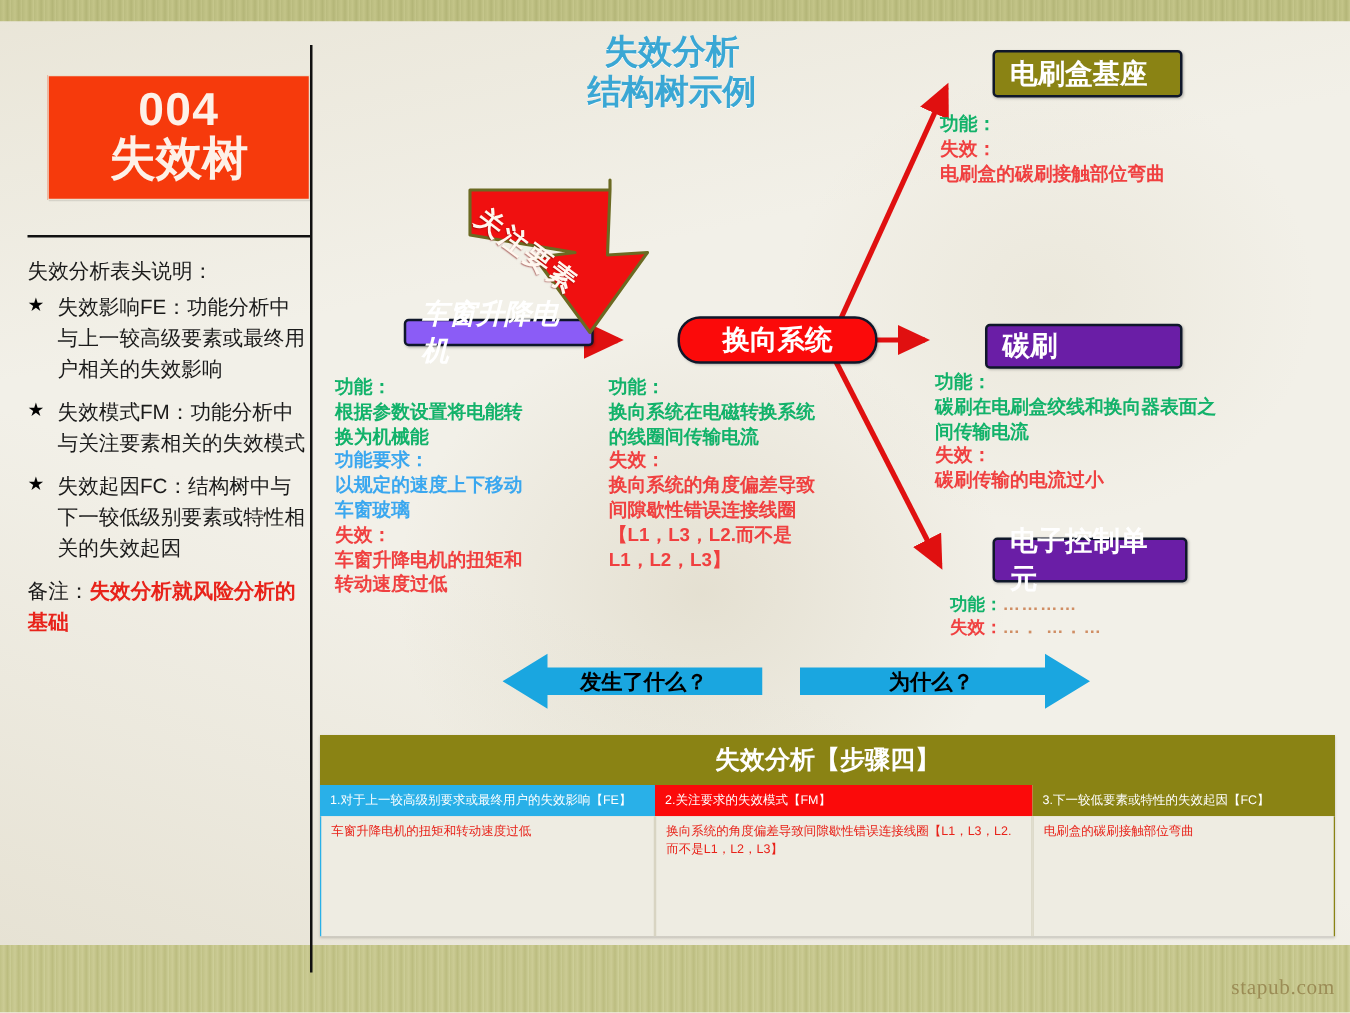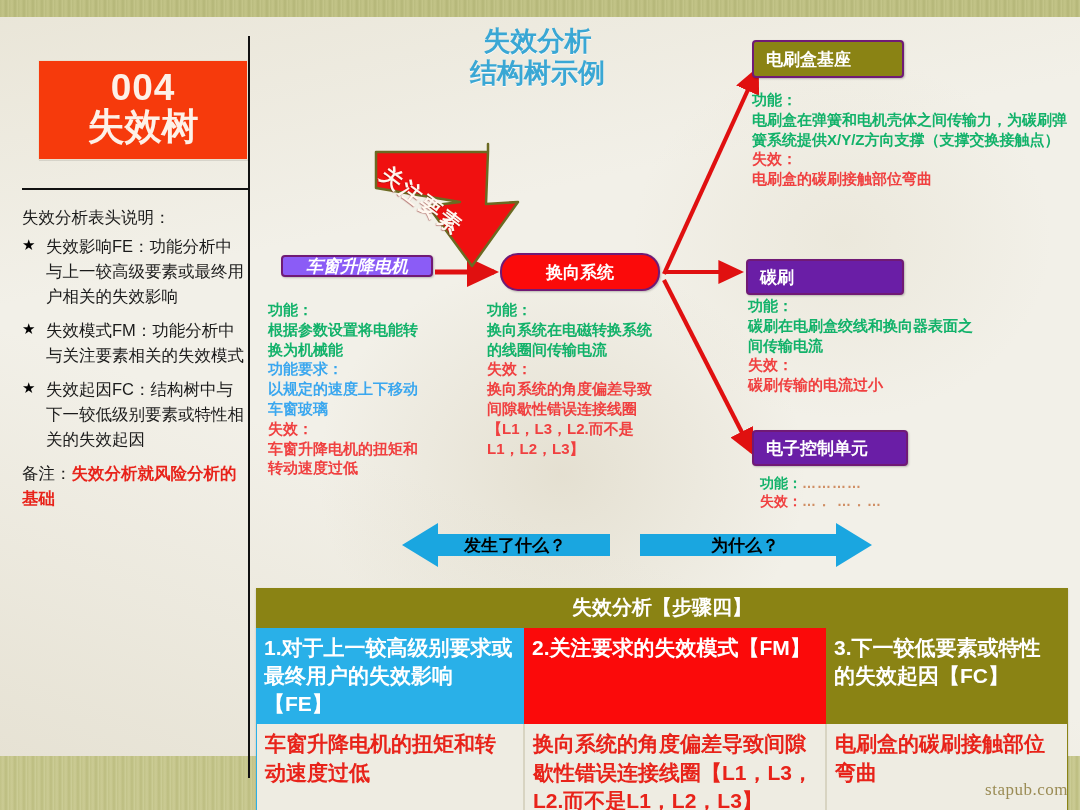--- a/index.html
+++ b/index.html
@@ -60,25 +60,26 @@
 
   
   #headline{
     position:absolute; left:470px; top:26px; z-index:5;
     color:#3aa7d4; font-size:27px; font-weight:bold; line-height:1.18;
     text-align:center; text-shadow:0 1px 0 rgba(255,255,255,.8);
   }
 
   
   .node{ position:absolute; z-index:5;
-    border:2px solid #701a75; border-radius:4px;
+    border:2px solid #0f172a; border-radius:4px;
     display:flex; align-items:center;
-    font-size:17px; font-weight:bold; color:#fff;
+    font-size:22px; font-weight:bold; color:#fff;
     padding:0 12px;
     box-shadow:1px 1px 2px rgba(0,0,0,.22);
+    margin-left:42px;
   }
   #node-motor{ left:281px; top:255px; width:152px; height:22px; background:#8b5cf6; justify-content:center;font-style:italic;}
   #node-commut{ left:500px; top:253px; width:160px; height:38px; background:#fb0a0a; justify-content:center;border-radius:18px;}
   #node-base{ left:752px; top:40px; width:152px; height:38px; background:#8a8314; }
   #node-brush{ left:746px; top:259px; width:158px; height:36px; background:#6a1ea6; }
   #node-ecu{ left:752px; top:430px; width:156px; height:36px; background:#6a1ea6; }
 
   
   .desc{ position:absolute; z-index:5; font-size:15px; line-height:1.32; font-weight:bold;}
   .g{ color:#12b26a; }
@@ -118,21 +119,21 @@
   #arrow-why .lbl{ padding-right:22px; }
 
   
   #table{ position:absolute; left:256px; top:588px; width:812px; z-index:5;
      box-shadow:0 1px 2px rgba(0,0,0,.18); }
   #table-head{
     background:#8a8314; color:#fff; text-align:center;
     font-size:20px; font-weight:bold; padding:6px 0 7px;
   }
   .trow{ display:flex; }
-  .tcell{ padding:6px 8px; font-size:21px; font-weight:bold; line-height:1.34; }
+  .tcell{ padding:6px 8px; font-size:10px; font-weight:normal; line-height:1.34; }
   .c1{ flex:0 0 268px; }
   .c2{ flex:0 0 302px; }
   .c3{ flex:1 1 auto; }
   #row-head .c1{ background:#29b0e8; color:#fff; }
   #row-head .c2{ background:#fb0a0a; color:#fff; }
   #row-head .c3{ background:#8a8314; color:#fff; }
   #row-body .tcell{ background:#eeece2; color:#e8231a; min-height:96px;
      border-left:1px solid #d8d4c2; border-right:1px solid #d8d4c2; }
   #row-body .c1{ border-left:1px solid #29b0e8; }
   #row-body .c3{ border-right:1px solid #8a8314; }
@@ -226,21 +227,20 @@
 
 <div class="desc" id="desc-commut">
   <div class="g">功能：</div>
   <div class="g">换向系统在电磁转换系统的线圈间传输电流</div>
   <div class="r">失效：</div>
   <div class="r">换向系统的角度偏差导致间隙歇性错误连接线圈【L1，L3，L2.而不是L1，L2，L3】</div>
 </div>
 
 <div class="desc" id="desc-base">
   <div class="g">功能：</div>
-  <div class="g">电刷盒在弹簧和电机壳体之间传输力，为碳刷弹簧系统提供X/Y/Z方向支撑（支撑交换接触点）</div>
   <div class="r">失效：</div>
   <div class="r">电刷盒的碳刷接触部位弯曲</div>
 </div>
 
 <div class="desc" id="desc-brush">
   <div class="g">功能：</div>
   <div class="g">碳刷在电刷盒绞线和换向器表面之间传输电流</div>
   <div class="r">失效：</div>
   <div class="r">碳刷传输的电流过小</div>
 </div>

